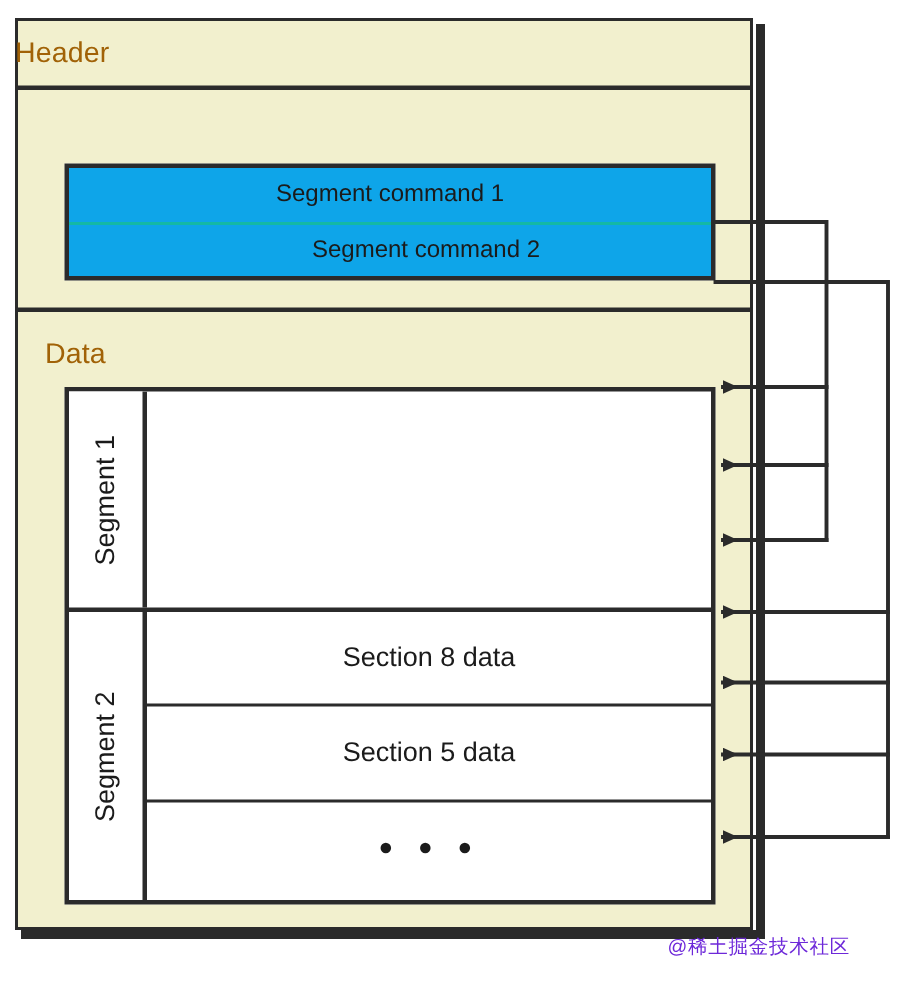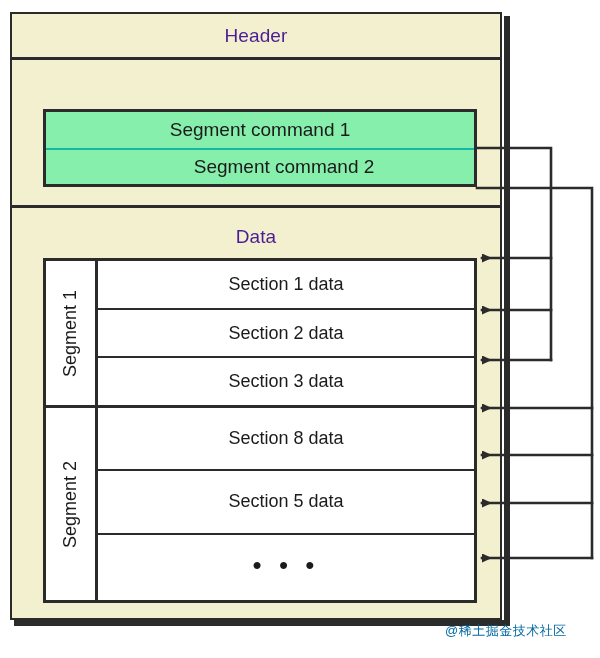--- a/index.html
+++ b/index.html
@@ -44,45 +44,45 @@
     left:10px;
     width:492px;
     height:3px;
     background:#2b2b2b;
     box-sizing:border-box;
   }
 
   
   .region-title{
     position:absolute;
-    text-align:center;
+    text-align:left;
     font-size:19px;
-    color:#4c1d95;
+    color:#a16207;
     letter-spacing:.1px;
     white-space:nowrap;
   }
 
   
   .lc-table{
     position:absolute;
     left:43px; top:109px;
     width:434px; height:78px;
     background:#ffffff;
     border:3px solid #2b2b2b;
     box-sizing:border-box;
   }
   .lc-row{
     height:50%;
     display:flex;
     align-items:center;
     justify-content:center;
-    font-size:19px;
+    font-size:16px;
     color:#1b1b1b;
     box-sizing:border-box;
-    background:#86efac;
+    background:#0ea5e9;
   }
   .lc-row + .lc-row{ border-top:2px solid #14b8a6;padding-left:48px; }
 
   
   .data-table{
     position:absolute;
     left:43px; top:258px;
     width:434px; height:345px;
     background:#ffffff;
     border:3px solid #2b2b2b;
@@ -140,67 +140,56 @@
     left:0; top:0;
     width:600px; height:658px;
     pointer-events:none;
   }
 
   
   .watermark{
     position:absolute;
     left:445px; top:622px;
     font-size:13px;
-    color:#0369a1;
+    color:#6d28d9;
     letter-spacing:.5px;
     white-space:nowrap;
   }
 </style>
 </head>
 <body>
 
 <div id="stage">
 
   <div class="file-box"></div>
   <div class="shadow-right"></div>
   <div class="shadow-bottom"></div>
 
   <div class="divider" style="top:57px;"></div>
   <div class="divider" style="top:205px;"></div>
 
   <div class="region-title" style="left:10px; top:25px; width:492px;">Header</div>
 
 
-  <div class="region-title" style="left:10px; top:226px; width:492px;">Data</div>
+  <div class="region-title" style="left:10px; top:226px; width:492px;padding-left:20px;">Data</div>
 
   <div class="lc-table">
     <div class="lc-row">
       <span>Segment command 1</span>
     </div>
     <div class="lc-row">
       <span>Segment command 2</span>
     </div>
   </div>
 
   <div class="data-table">
 
     <div class="segment-block seg1" style="flex:3 1 0;">
       <div class="seg-label-cell">
         <span>Segment 1</span>
-      </div>
-      <div class="seg-rows">
-        <div class="sec-row">
-          <span>Section 1 data</span>
-        </div>
-        <div class="sec-row">
-          <span>Section 2 data</span>
-        </div>
-        <div class="sec-row">
-          <span>Section 3 data</span>
-        </div>
       </div>
     </div>
 
     <div class="segment-block seg2" style="flex:4 1 0;">
       <div class="seg-label-cell">
         <span>Segment 2</span>
       </div>
       <div class="seg-rows">
         <div class="sec-row">
           <span>Section 8 data</span>

